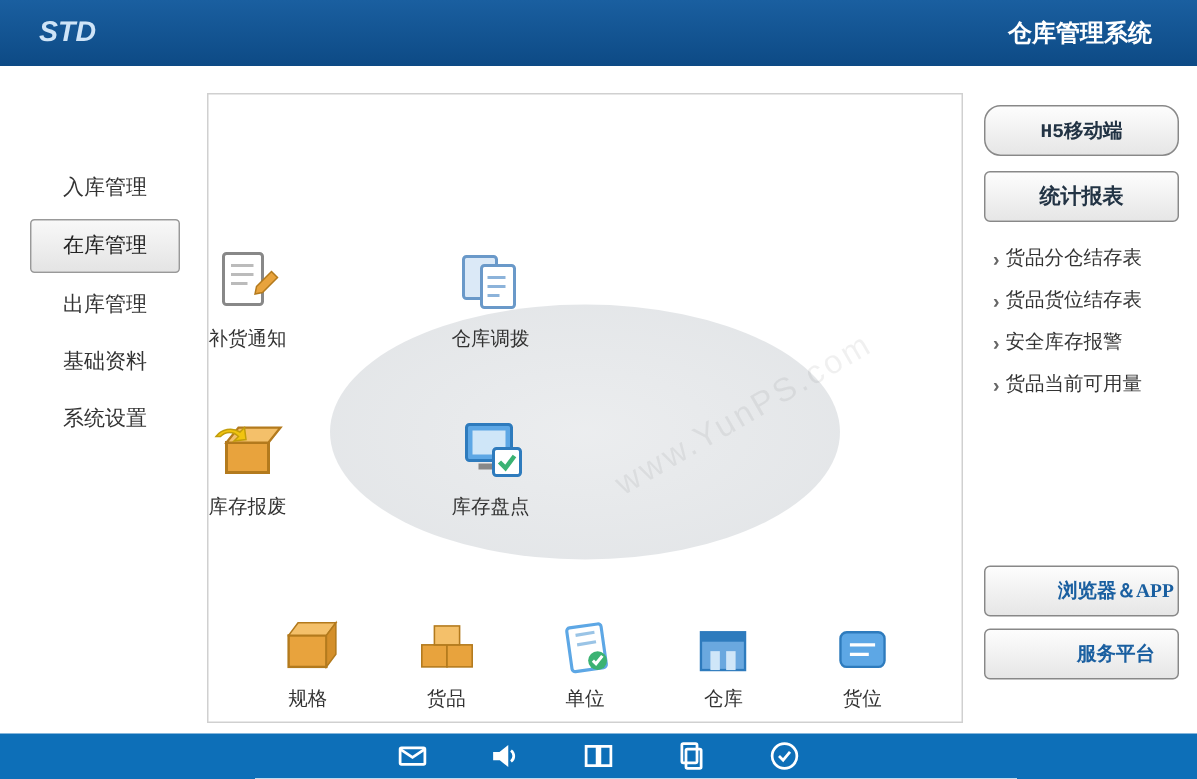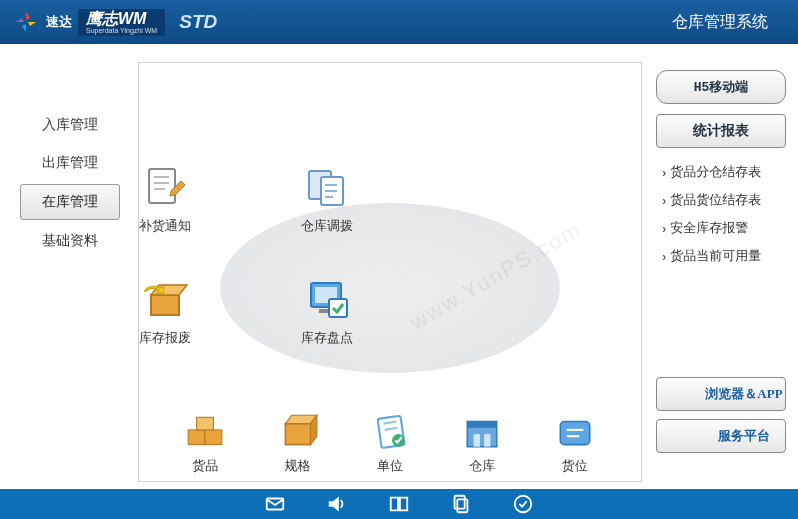--- a/index.html
+++ b/index.html
@@ -6,21 +6,21 @@
     body { font-family: "Microsoft YaHei", SimSun, sans-serif; width: 798px; height: 519px; background: #fff; overflow: hidden; position: relative; }
     
     .header { height: 44px; background: linear-gradient(to bottom, #1a5fa0, #0d4a85); display: flex; align-items: center; color: white; padding: 0 12px; }
     .logo-area { display: flex; align-items: center; gap: 6px; }
     .logo-icon { width: 28px; height: 24px; }
     .logo-text1 { font-size: 13px; font-weight: bold; }
     .logo-block { background: #0a3a6e; padding: 2px 8px; border-radius: 2px; display: flex; flex-direction: column; line-height: 1; }
     .logo-main { font-size: 16px; font-weight: bold; font-style: italic; }
     .logo-sub { font-size: 7px; opacity: 0.8; }
     .header-std { margin-left: 14px; font-size: 19px; color: #cfe4f7; font-style: italic; font-weight: bold; }
-    .header-title { margin-left: auto; margin-right: 18px; font-size: 16px; font-weight: normal; }
+    .header-title { margin-left: auto; margin-right: 18px; font-size: 16px; font-weight: bold; }
     
     .main-area { display: flex; height: 445px; }
     
     .sidebar { width: 130px; padding: 64px 10px 0 20px; }
     .sidebar-item { font-size: 14px; color: #333; padding: 8px 14px; margin-bottom: 4px; cursor: pointer; text-align: center; }
     .sidebar-item.active { background: linear-gradient(to bottom, #f8f8f8, #e4e4e4); border: 1px solid #999; border-radius: 3px; color: #222; }
     
     .content { flex: 1; padding: 18px 8px 0 8px; position: relative; }
     .content-box { border: 1px solid #d0d0d0; height: 420px; position: relative; background: #fff; }
     
@@ -48,43 +48,31 @@
     
     .footer { height: 30px; background: #0d6fb8; display: flex; align-items: center; justify-content: center; gap: 40px; }
     .footer-icon { color: white; cursor: pointer; width: 22px; height: 22px; display: flex; align-items: center; justify-content: center; }
     
     .watermark { position: absolute; top: 200px; left: 260px; color: rgba(0,0,0,0.06); font-size: 22px; transform: rotate(-30deg); pointer-events: none; letter-spacing: 2px; }
   </style>
 </head>
 <body>
 
 <div class="header">
-  <div class="logo-area">
-    <svg class="logo-icon" viewBox="0 0 24 24">
-        <path fill="#e74c3c" d="M12 2l4 6-4 2z"></path>
-        <path fill="#f1c40f" d="M22 12l-6 4-2-4z"></path>
-        <path fill="#3498db" d="M12 22l-4-6 4-2z"></path>
-        <path fill="#9b59b6" d="M2 12l6-4 2 4z"></path>
-      </svg>
-    <span class="logo-text1">速达</span>
-    <div class="logo-block">
-      <span class="logo-main">鹰志WM</span>
-      <span class="logo-sub">Superdata Yingzhi WM</span>
-    </div>
-  </div>
   <span class="header-std">STD</span>
   <span class="header-title">仓库管理系统</span>
 </div>
 
 <div class="main-area">
   <div class="sidebar">
     <div class="sidebar-item">入库管理</div>
+    <div class="sidebar-item active">在库管理</div>
     <div class="sidebar-item">出库管理</div>
-    <div class="sidebar-item active">在库管理</div>
     <div class="sidebar-item">基础资料</div>
+    <div class="sidebar-item">系统设置</div>
   </div>
 
   <div class="content">
     <div class="content-box">
       <div class="ellipse"></div>
       <div class="watermark">www.YunPS.com</div>
       <div class="center-icons">
         <div class="icon-row">
           <div class="center-item">
             <div class="icon-box">
@@ -134,36 +122,36 @@
             </div>
             <span>库存盘点</span>
           </div>
         </div>
       </div>
 
       <div class="bottom-nav">
         <div class="bottom-item">
           <div class="icon-box">
               <svg viewBox="0 0 40 40">
+                <rect x="8" y="12" width="24" height="20" fill="#e8a33d" stroke="#b37a1d" stroke-width="1.5"></rect>
+                <polygon points="8,12 14,4 38,4 32,12" fill="#f4c06a" stroke="#b37a1d"></polygon>
+                <polygon points="32,12 38,4 38,24 32,32" fill="#d48f2a" stroke="#b37a1d"></polygon>
+              </svg>
+            </div>
+          <span>规格</span>
+        </div>
+        <div class="bottom-item">
+          <div class="icon-box">
+              <svg viewBox="0 0 40 40">
                 <rect x="4" y="18" width="16" height="14" fill="#e8a33d" stroke="#b37a1d"></rect>
                 <rect x="20" y="18" width="16" height="14" fill="#e8a33d" stroke="#b37a1d"></rect>
                 <rect x="12" y="6" width="16" height="12" fill="#f4c06a" stroke="#b37a1d"></rect>
               </svg>
             </div>
           <span>货品</span>
-        </div>
-        <div class="bottom-item">
-          <div class="icon-box">
-              <svg viewBox="0 0 40 40">
-                <rect x="8" y="12" width="24" height="20" fill="#e8a33d" stroke="#b37a1d" stroke-width="1.5"></rect>
-                <polygon points="8,12 14,4 38,4 32,12" fill="#f4c06a" stroke="#b37a1d"></polygon>
-                <polygon points="32,12 38,4 38,24 32,32" fill="#d48f2a" stroke="#b37a1d"></polygon>
-              </svg>
-            </div>
-          <span>规格</span>
         </div>
         <div class="bottom-item">
           <div class="icon-box">
               <svg viewBox="0 0 40 40">
                 <rect x="10" y="6" width="22" height="28" rx="2" fill="#fff" stroke="#5da7e5" stroke-width="2" transform="rotate(-8 20 20)"></rect>
                 <line x1="14" y1="12" x2="26" y2="10" stroke="#9ac4e6" stroke-width="2"></line>
                 <line x1="15" y1="18" x2="27" y2="16" stroke="#9ac4e6" stroke-width="2"></line>
                 <circle cx="28" cy="28" r="6" fill="#3bb273"></circle>
                 <path d="M25 28 l2 2 4-5" stroke="#fff" stroke-width="2" fill="none"></path>
               </svg>

